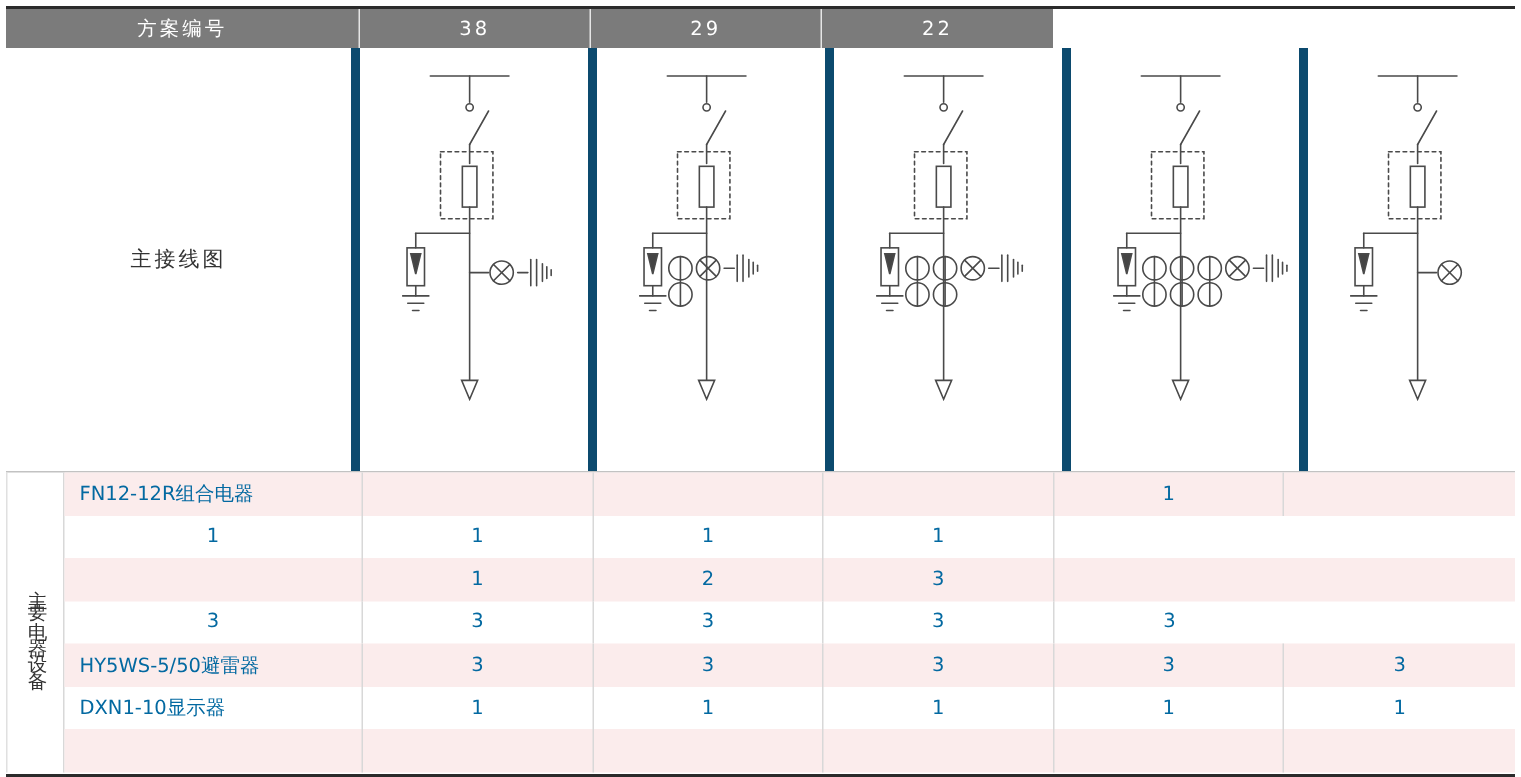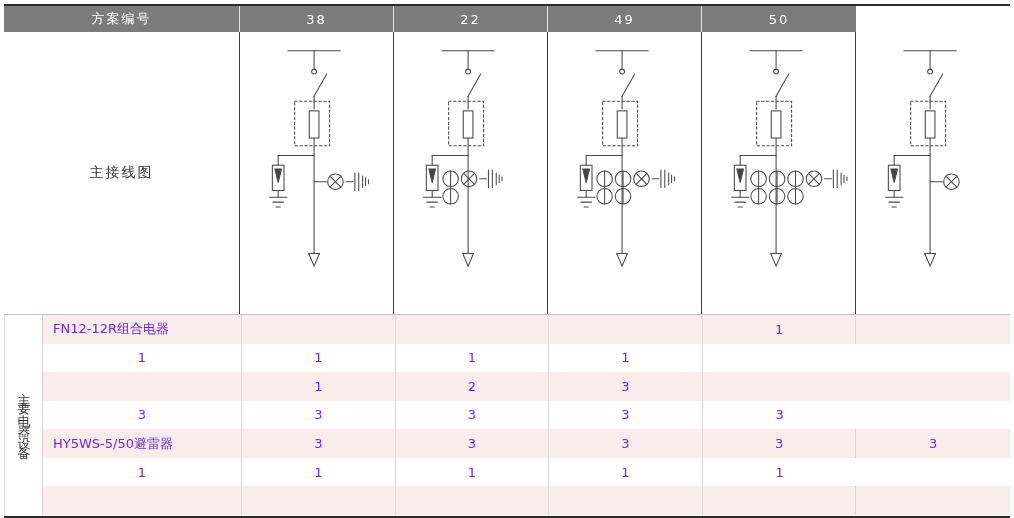--- a/index.html
+++ b/index.html
@@ -8,50 +8,49 @@
   .table{position:absolute;left:4px;top:4px;width:1006px;height:510px;
          border-top:2px solid #2b2b2b;border-bottom:2px solid #2b2b2b;background:#fff;}
   
   .header-row{display:grid;grid-template-columns:236px repeat(5,1fr);height:26px;}
   .hcell{background:#7b7b7b;color:#fff;display:flex;align-items:center;justify-content:center;
          font-size:13px;letter-spacing:2px;border-right:1px solid #e6e6e6;}
   .hcell:last-child{border-right:none;}
   
   .diagram-row{display:grid;grid-template-columns:236px repeat(5,1fr);height:282px;
                border-bottom:1px solid #c2c2c2;}
-  .dcell{display:flex;align-items:center;justify-content:center;border-right:1px solid #0c4a6e;}
+  .dcell{display:flex;align-items:center;justify-content:center;border-right:6px solid #0c4a6e;}
   .dcell:last-child{border-right:none;}
   .dcell.label{font-size:14px;color:#333;letter-spacing:2px;}
   
   .equip{display:flex;height:200px;border-left:1px solid #e0e0e0;}
   .vlabel-wrap{width:37px;border-right:1px solid #d8d8d8;display:flex;
                align-items:center;justify-content:center;}
   .vlabel-wrap span{writing-mode:vertical-lr;text-orientation:upright;
                     font-size:13px;color:#333;letter-spacing:11px;}
   .rows{flex:1;display:grid;grid-template-rows:repeat(7,1fr);}
   .erow{display:grid;grid-template-columns:199px repeat(5,1fr);}
   .erow.pink{background:#fbecec;}
-  .ecell{display:flex;align-items:center;font-size:13px;color:#6d28d9;
+  .ecell{display:flex;align-items:center;font-size:13px;color:#0369a1;
          border-right:1px solid #d8d8d8;}
   .ecell:last-child{border-right:none;}
   .ecell.name{padding-left:10px;justify-content:flex-start;}
   .ecell.val{justify-content:center;}
   svg{display:block;}
 </style>
 </head>
 <body>
 
 <div class="table">
 
   <div class="header-row">
     <div class="hcell">方案编号</div>
     <div class="hcell">38</div>
+    <div class="hcell">29</div>
     <div class="hcell">22</div>
-    <div class="hcell">49</div>
-    <div class="hcell">50</div>
   </div>
 
   <div class="diagram-row">
     <div class="dcell label">主接线图</div>
     <div class="dcell">
         <svg viewBox="0 0 156 272" width="152" height="264">
           <g fill="none" stroke="#4a4a4a" stroke-width="1.1" stroke-linecap="round">
             <line x1="48" y1="10" x2="102" y2="10"></line>
             <line x1="75" y1="10" x2="75" y2="28"></line>
             <circle cx="75" cy="31.5" r="2.5"></circle>
@@ -261,20 +260,21 @@
         </div>
         <div class="erow pink">
           <div class="ecell name">HY5WS-5/50避雷器</div>
           <div class="ecell val">3</div>
           <div class="ecell val">3</div>
           <div class="ecell val">3</div>
           <div class="ecell val">3</div>
           <div class="ecell val">3</div>
         </div>
         <div class="erow ">
+          <div class="ecell name">DXN1-10显示器</div>
           <div class="ecell val">1</div>
           <div class="ecell val">1</div>
           <div class="ecell val">1</div>
           <div class="ecell val">1</div>
           <div class="ecell val">1</div>
         </div>
         <div class="erow pink">
           <div class="ecell name"></div>
           <div class="ecell val"></div>
           <div class="ecell val"></div>

